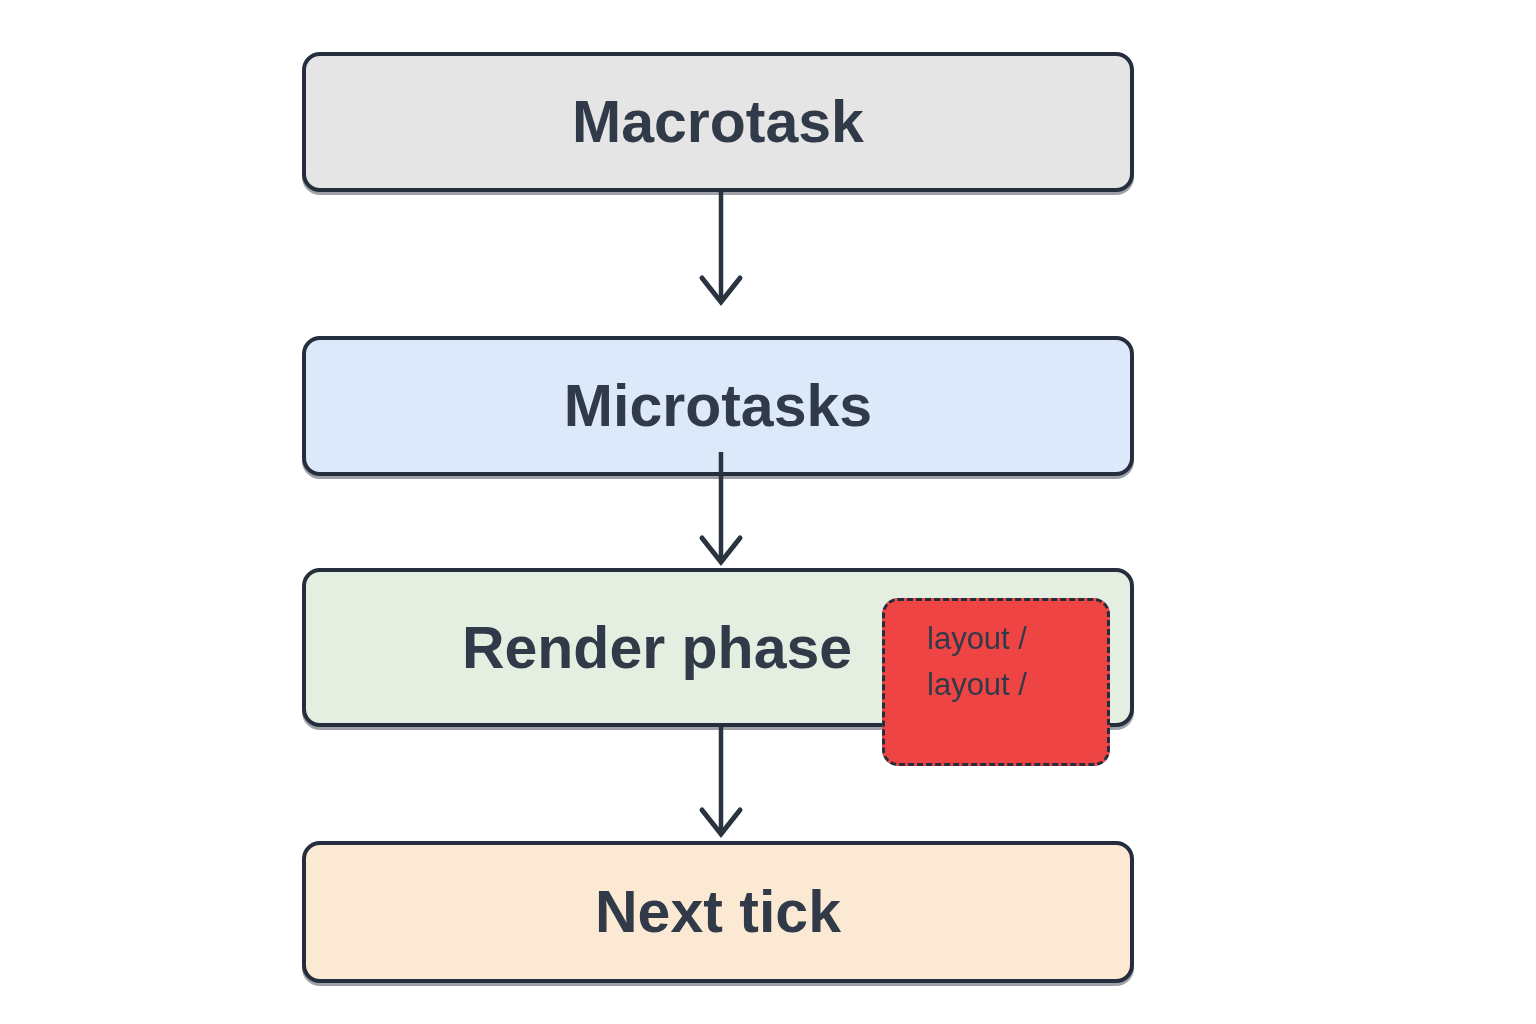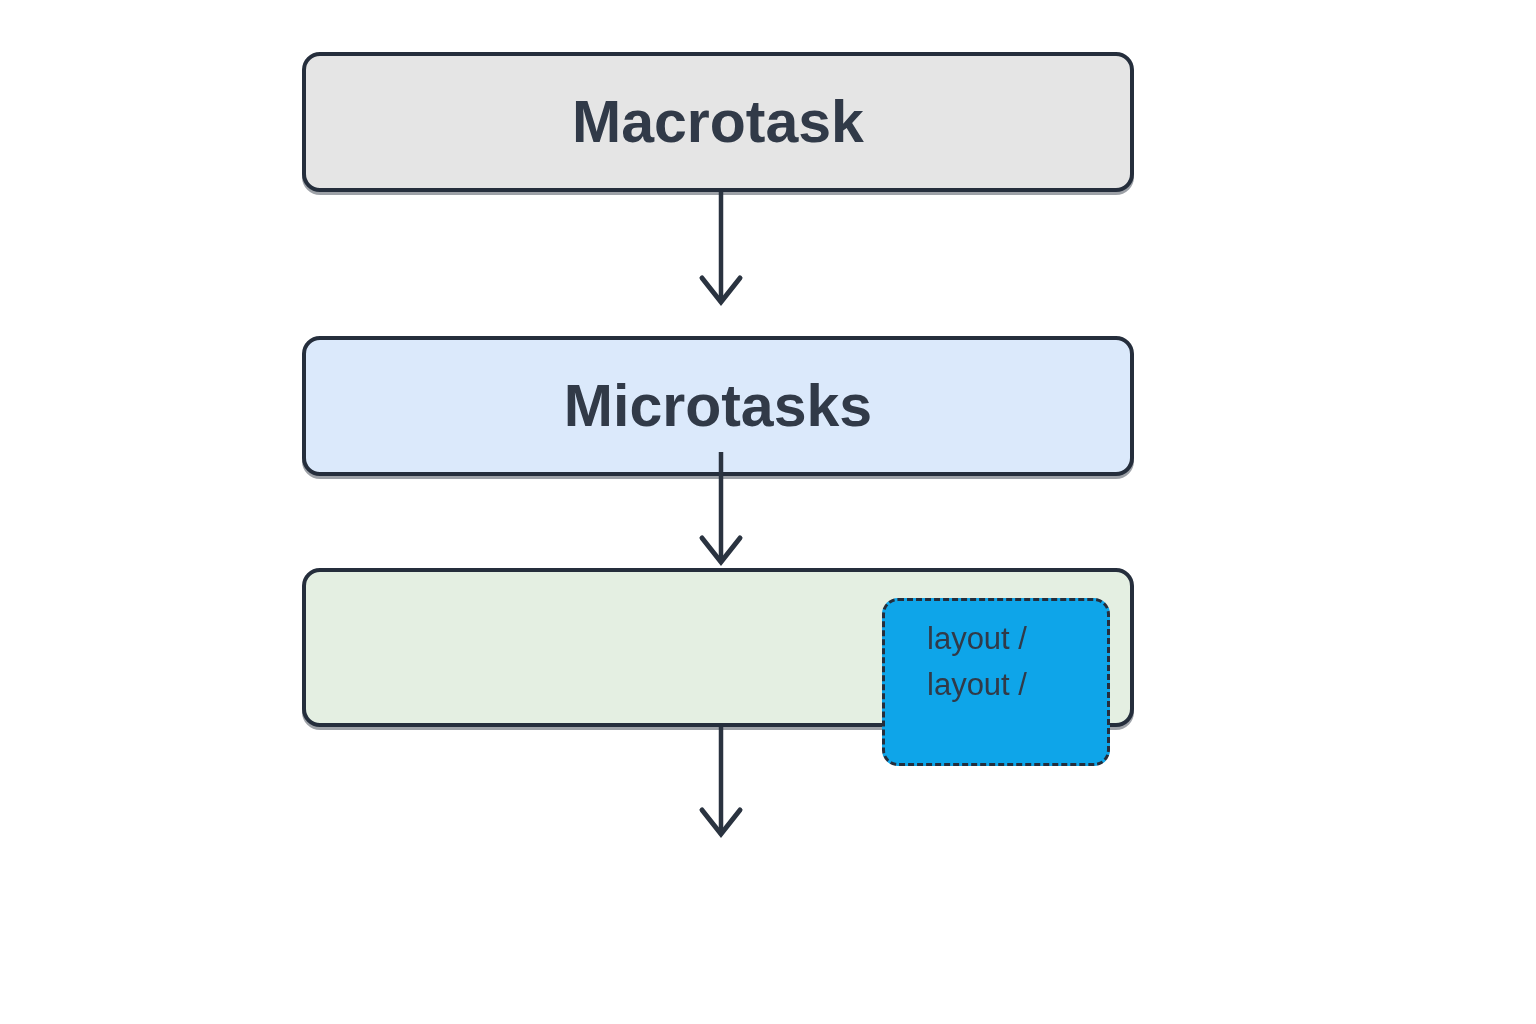--- a/index.html
+++ b/index.html
@@ -75,25 +75,31 @@
   <div class="node node-microtasks" style="background: rgb(219, 233, 251);">
     <span class="node-label">Microtasks</span>
   </div>
 
   <svg class="arrow arrow-2" viewBox="0 0 64 118">
     <line x1="32" y1="2" x2="32" y2="108"></line>
     <polyline points="13,88 32,112 51,88"></polyline>
   </svg>
 
   <div class="node node-render" style="background: rgb(228, 239, 226);">
-    <div class="note" style="background: #0ea5e9;">
+    <div class="label-area">
+      <span class="node-label">Render phase</span>
+    </div>
+    <div class="note" style="background: #ef4444;">
       <div>layout /</div>
       <div>layout /</div>
     </div>
   </div>
 
   <svg class="arrow arrow-3" viewBox="0 0 64 115">
     <line x1="32" y1="2" x2="32" y2="105"></line>
     <polyline points="13,85 32,109 51,85"></polyline>
   </svg>
 
+  <div class="node node-nexttick" style="background: rgb(251, 233, 211);">
+    <span class="node-label">Next tick</span>
+  </div>
 
 </div>
 
 </body></html>

